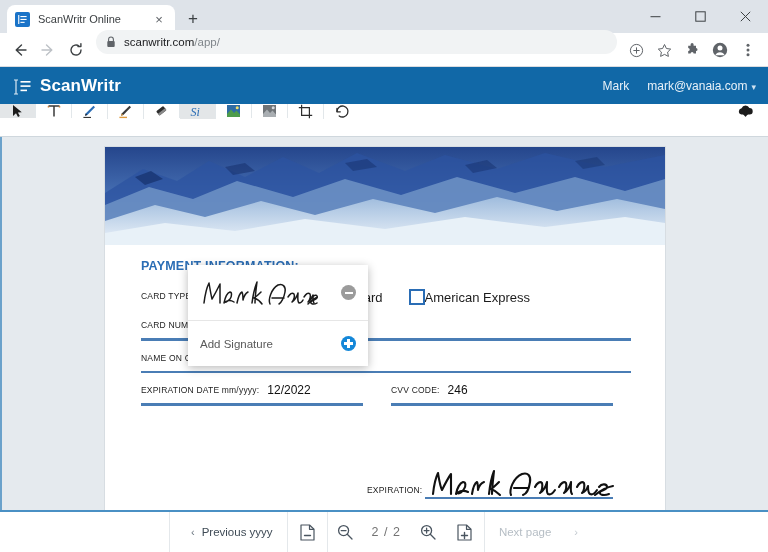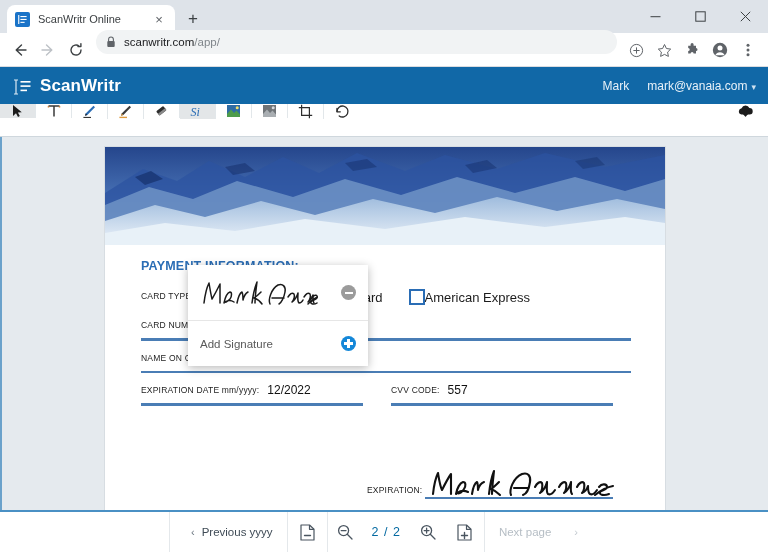--- a/index.html
+++ b/index.html
@@ -116,21 +116,21 @@
     display:flex;align-items:center;justify-content:center;flex:0 0 auto;
   }
   .bb-group{display:flex;align-items:center;height:40px;}
   .bb-btn{display:flex;align-items:center;height:40px;padding:0 14px;border-right:1px solid #e4e8eb;color:#3f4b56;font-size:11.5px;box-sizing:border-box;}
   .bb-btn:first-child{border-left:1px solid #e4e8eb;}
   .bb-btn.icon{padding:0 12px;}
   .bb-btn.plain{border-right:none;gap:16px;}
   .bb-btn.disabled{color:#b6bec5;}
   .bb-chev{font-size:11px;margin:0 7px;color:#6b7680;}
   .bb-chev.disabled{color:#c3cad0;}
-  .bb-pages{font-size:12.5px;color:#0369a1;padding:0 10px;letter-spacing:1px;}
+  .bb-pages{font-size:12.5px;color:#737373;padding:0 10px;letter-spacing:1px;}
   .bb-zoom{padding:0 9px;display:flex;align-items:center;height:40px;}
 </style>
 </head>
 <body>
 
 <div class="win">
 
   <div class="titlebar">
     <div class="tabstrip">
       <div class="tab">
@@ -392,21 +392,21 @@
           <div class="ul-row f-exp">
             <div class="row">
               <span class="lbl">EXPIRATION DATE mm/yyyy:</span>
               <span class="val">12/2022</span>
             </div>
             <div class="ul-line"></div>
           </div>
           <div class="ul-row f-cvv">
             <div class="row">
               <span class="lbl">CVV CODE:</span>
-              <span class="val">557</span>
+              <span class="val">246</span>
             </div>
             <div class="ul-line"></div>
           </div>
         </div>
       </div>
 
       <div class="sigline">
         <span class="sig-label">EXPIRATION:</span>
         <span class="sig-rule"></span>
         <svg class="sig-ink" viewBox="0 0 190 34" preserveAspectRatio="none">

